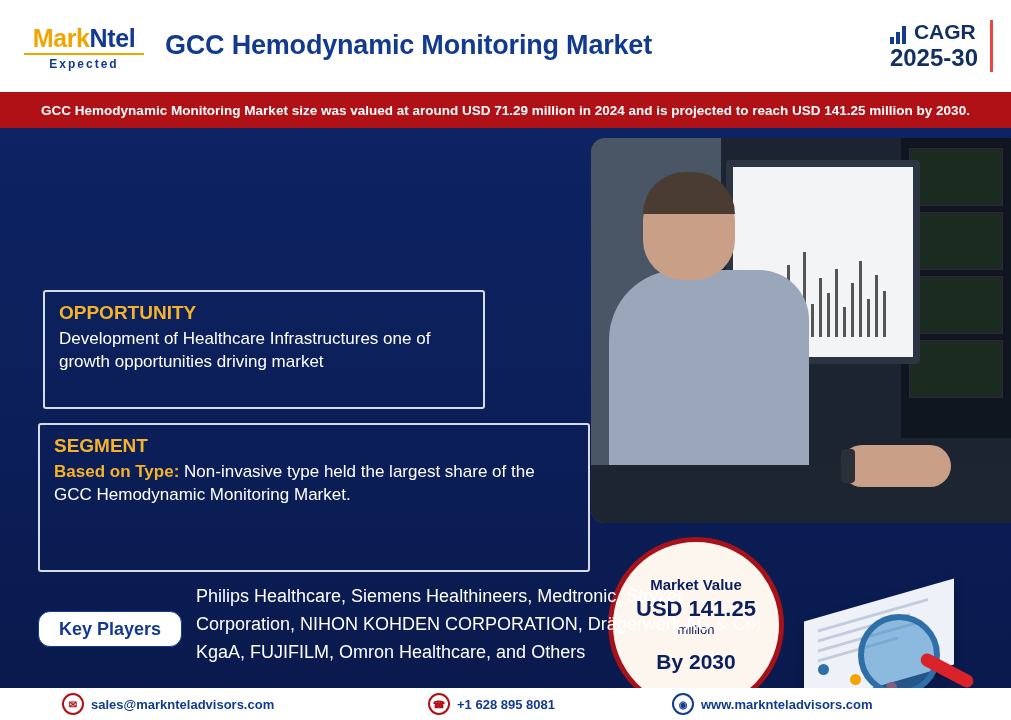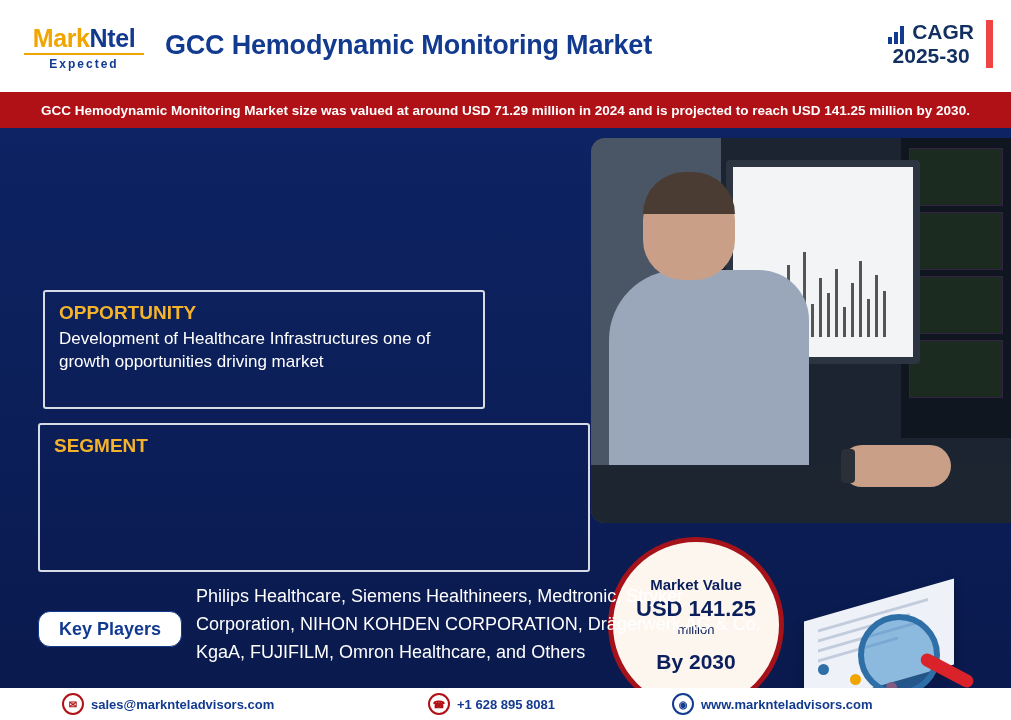--- a/index.html
+++ b/index.html
@@ -13,23 +13,23 @@
   
   .header{position:absolute;left:0;top:0;width:1011px;height:92px;background:#ffffff;display:flex;align-items:center;}
   .logo{position:absolute;left:20px;top:26px;width:128px;text-align:center;line-height:1;}
   .logo .l1{font-size:25px;font-weight:bold;letter-spacing:-.4px;}
   .logo .mark{color:#f0a500;}
   .logo .ntel{color:#123a8f;text-align:right;}
   .logo .l2{font-size:12px;color:#123a8f;letter-spacing:2px;margin-top:2px;font-weight:bold;}
   .logo .rule{height:2px;background:#f0a500;margin:2px 4px 3px 4px;}
   .title{position:absolute;left:165px;top:30px;font-size:27px;font-weight:bold;color:#123a8f;letter-spacing:-.2px;}
   .cagr-wrap{position:absolute;right:18px;top:20px;display:flex;align-items:center;}
-  .cagr-left{text-align:center;padding-right:12px;border-right:7px solid #ef4444;}
+  .cagr-left{text-align:right;padding-right:12px;border-right:3px solid #ef4444;}
   .cagr-left .line1{font-size:21px;color:#12305f;font-weight:bold;display:flex;align-items:flex-end;gap:4px;}
-  .cagr-left .line2{font-size:21px;color:#12305f;font-weight:bold;}
+  .cagr-left .line2{font-size:24px;color:#12305f;font-weight:bold;}
   .bars{display:inline-block;width:20px;height:18px;position:relative;}
   .bars i{position:absolute;bottom:0;width:4px;background:#123a8f;display:block;}
   .bars i:nth-child(1){left:0;height:7px;}
   .bars i:nth-child(2){left:6px;height:12px;}
   .bars i:nth-child(3){left:12px;height:18px;}
   .cagr-value{font-size:36px;font-weight:bold;color:#0e2a5e;padding-left:12px;letter-spacing:-1px;}
 
   
   .band{position:absolute;left:0;top:92px;width:1011px;height:36px;background:#b01116;color:#fff;
         display:flex;align-items:center;justify-content:center;font-size:13.5px;font-weight:bold;}
@@ -175,20 +175,21 @@
     </div>
 
 
     <div class="box" id="box-opportunity">
       <div class="ttl">OPPORTUNITY</div>
       <div class="txt">Development of Healthcare Infrastructures one of growth opportunities driving market</div>
     </div>
 
     <div class="box" id="box-segment">
       <div class="ttl">SEGMENT</div>
+      <div class="txt"><span class="lead">Based on Type:</span><span> Non-invasive type held the largest share of the GCC Hemodynamic Monitoring Market.</span></div>
     </div>
 
     <div class="kp-badge">
       <span>Key Players</span>
     </div>
     <div class="kp-text">Philips Healthcare, Siemens Healthineers, Medtronic, Stryker Corporation, NIHON KOHDEN CORPORATION, Drägerwerk AG &amp; Co. KgaA, FUJIFILM, Omron Healthcare, and Others</div>
 
     <div class="iso">
       <div class="sheet">
         <div class="ln" style="top:12px;width:110px;"></div>

